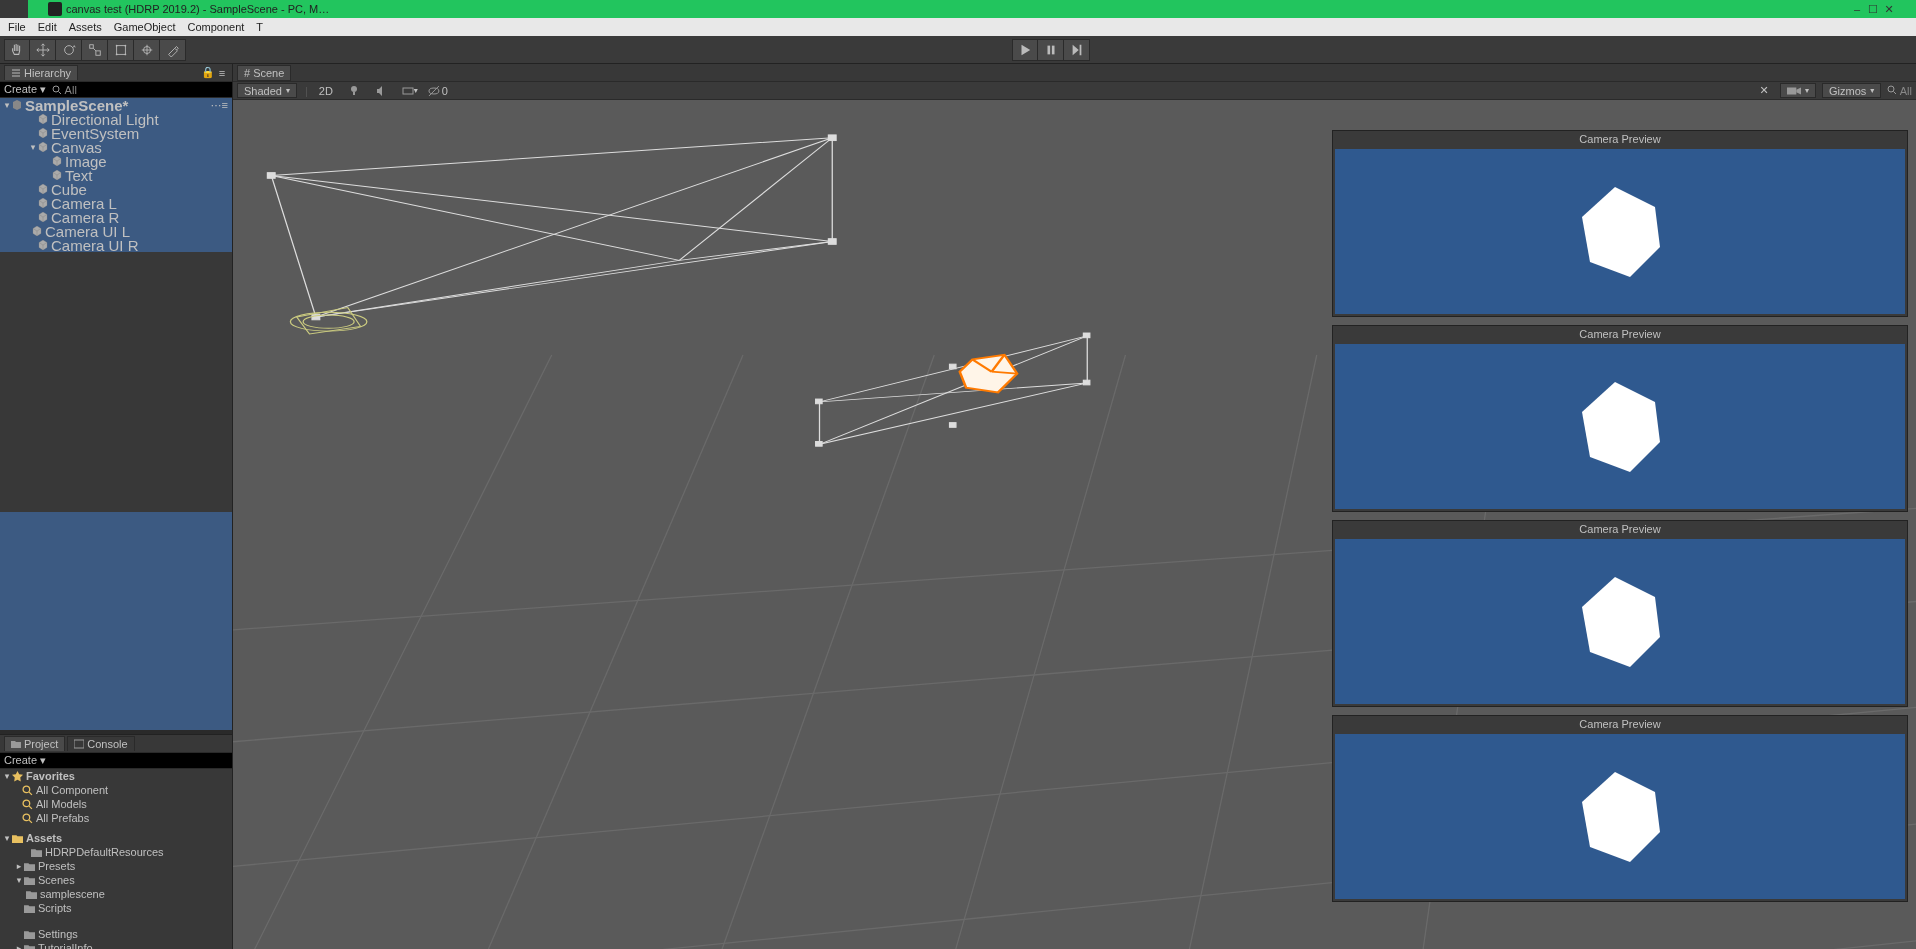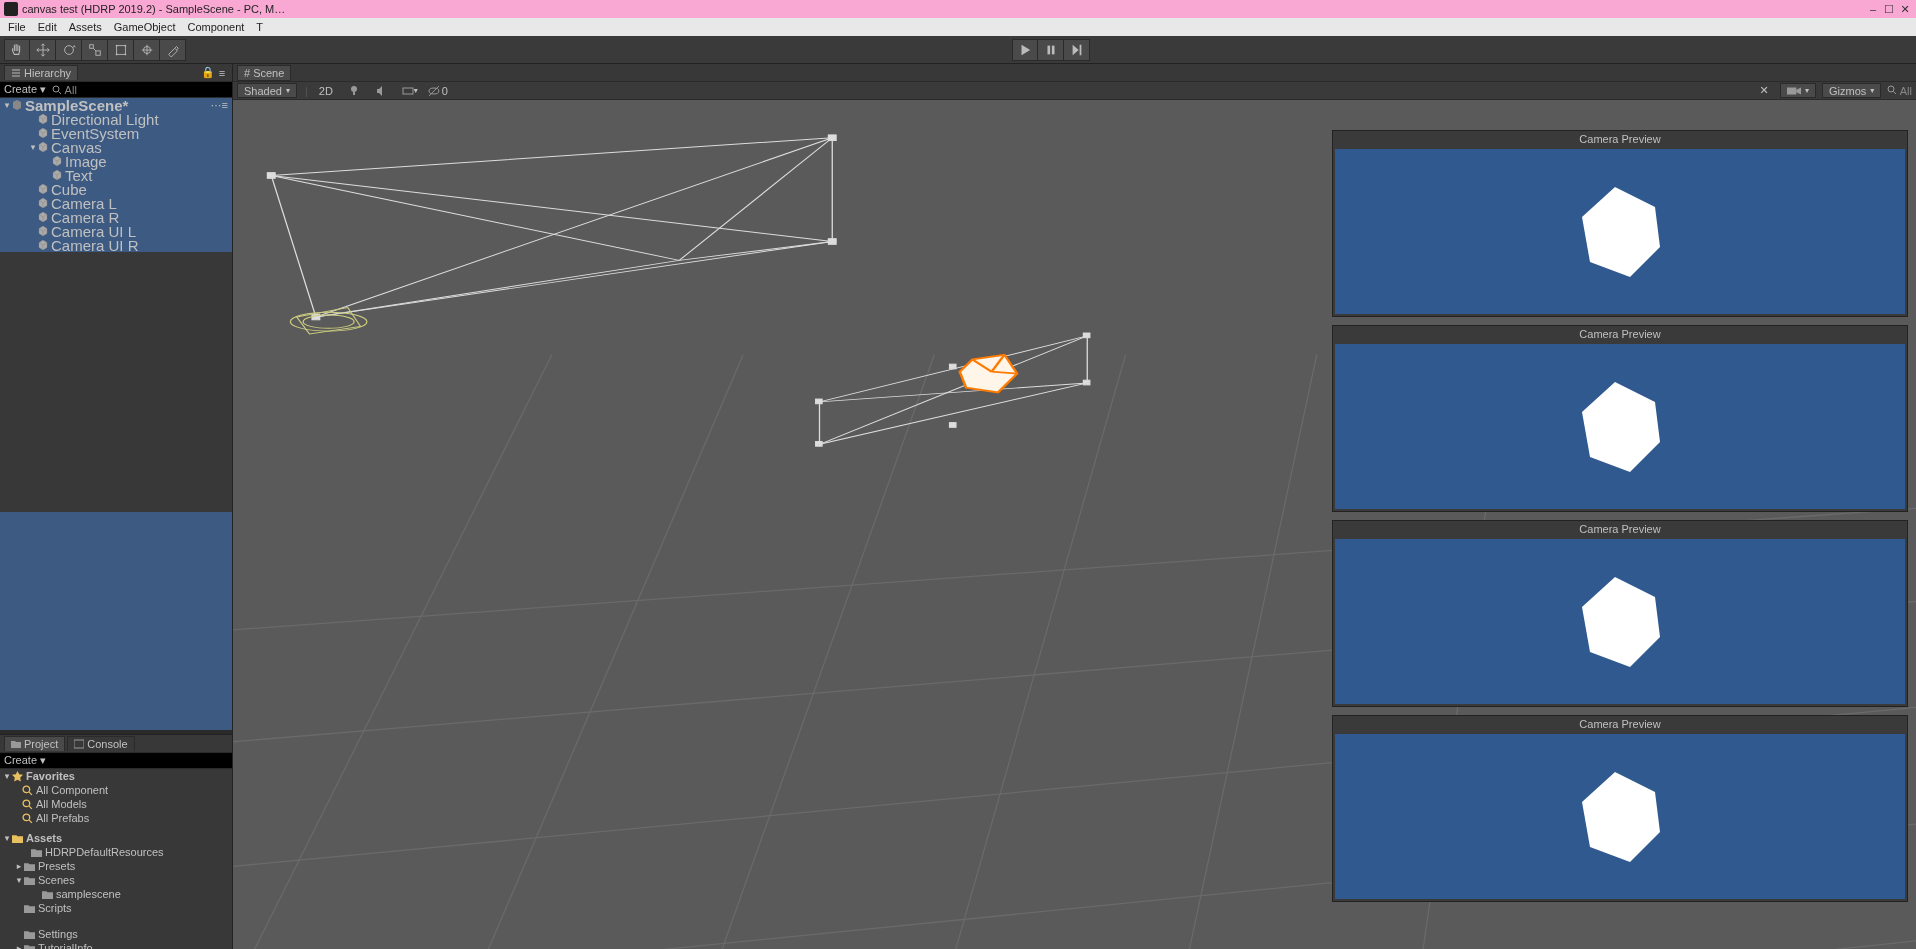--- a/index.html
+++ b/index.html
@@ -1,17 +1,17 @@
 <!DOCTYPE html>
 <html><head>
 <meta charset="utf-8">
 <style>
 * { margin: 0; padding: 0; box-sizing: border-box; font-family: Arial, sans-serif; font-size: 11px; color: #c0c0c0; user-select: none; }
 body { background: #383838; width: 1916px; height: 949px; overflow: hidden; display: flex; flex-direction: column; }
-.titlebar { background: #f9a8d4; height: 18px; display: flex; align-items: center; padding: 0 4px; color: #000; }
+.titlebar { background: #22c55e; height: 18px; display: flex; align-items: center; padding: 0 20px; color: #000; margin-left: 28px; }
 .titlebar .unity-logo { width: 14px; height: 14px; background: #222; margin-right: 4px; border-radius: 2px; }
 .titlebar .title { color: #222; flex: 1; }
 .titlebar .win-controls { display: flex; gap: 2px; margin-left: auto; }
 .titlebar .win-controls div { width: 14px; height: 12px; display: flex; align-items: center; justify-content: center; color: #333; cursor: pointer; }
 .menubar { background: #e8e8e8; height: 18px; display: flex; align-items: center; padding: 0 2px; color: #000; }
 .menubar .menu-item { padding: 0 6px; color: #222; cursor: pointer; }
 .toolbar { background: #3a3a3a; height: 28px; border-bottom: 1px solid #222; display: flex; align-items: center; padding: 0 4px; gap: 0; }
 .toolbar .tool-btn { width: 26px; height: 22px; background: #4a4a4a; border: 1px solid #2a2a2a; display: flex; align-items: center; justify-content: center; cursor: pointer; }
 .toolbar .tool-btn svg { width: 14px; height: 14px; }
 .toolbar .tool-btn + .tool-btn { border-left: none; }
@@ -254,21 +254,21 @@
           </div>
           <div class="h-row selected" style="padding-left: 28px;">
             <span class="arrow"></span>
             <span class="cube-icon">
               <svg viewBox="0 0 10 10">
                 <path d="M5 0L9 2.5 5 5 1 2.5zM1 2.5v5L5 10V5zM9 2.5v5L5 10V5z" fill="#aaa" stroke="#888" stroke-width="0.3"></path>
               </svg>
             </span>
             <span class="label">Camera R</span>
           </div>
-          <div class="h-row selected" style="padding-left: 28px;">
+          <div class="h-row selected" style="padding-left: 22px;">
             <span class="arrow"></span>
             <span class="cube-icon">
               <svg viewBox="0 0 10 10">
                 <path d="M5 0L9 2.5 5 5 1 2.5zM1 2.5v5L5 10V5zM9 2.5v5L5 10V5z" fill="#aaa" stroke="#888" stroke-width="0.3"></path>
               </svg>
             </span>
             <span class="label">Camera UI L</span>
           </div>
           <div class="h-row selected" style="padding-left: 28px;">
             <span class="arrow"></span>
@@ -373,21 +373,21 @@
             </div>
             <div class="p-row" style="padding-left: 14px;">
               <span class="arrow">▾</span>
               <span class="icon">
                 <svg viewBox="0 0 10 10">
                   <path d="M0 2h4l1 1h5v6H0z" fill="#999"></path>
                 </svg>
               </span>
               <span class="label">Scenes</span>
             </div>
-            <div class="p-row" style="padding-left: 16px; margin-left: 16px;">
+            <div class="p-row" style="padding-left: 16px;">
               <span class="arrow"></span>
               <span class="icon">
                 <svg viewBox="0 0 10 10">
                   <path d="M0 2h4l1 1h5v6H0z" fill="#999"></path>
                 </svg>
               </span>
               <span class="label">samplescene</span>
             </div>
             <div class="p-row" style="padding-left: 14px;">
               <span class="arrow"></span>

